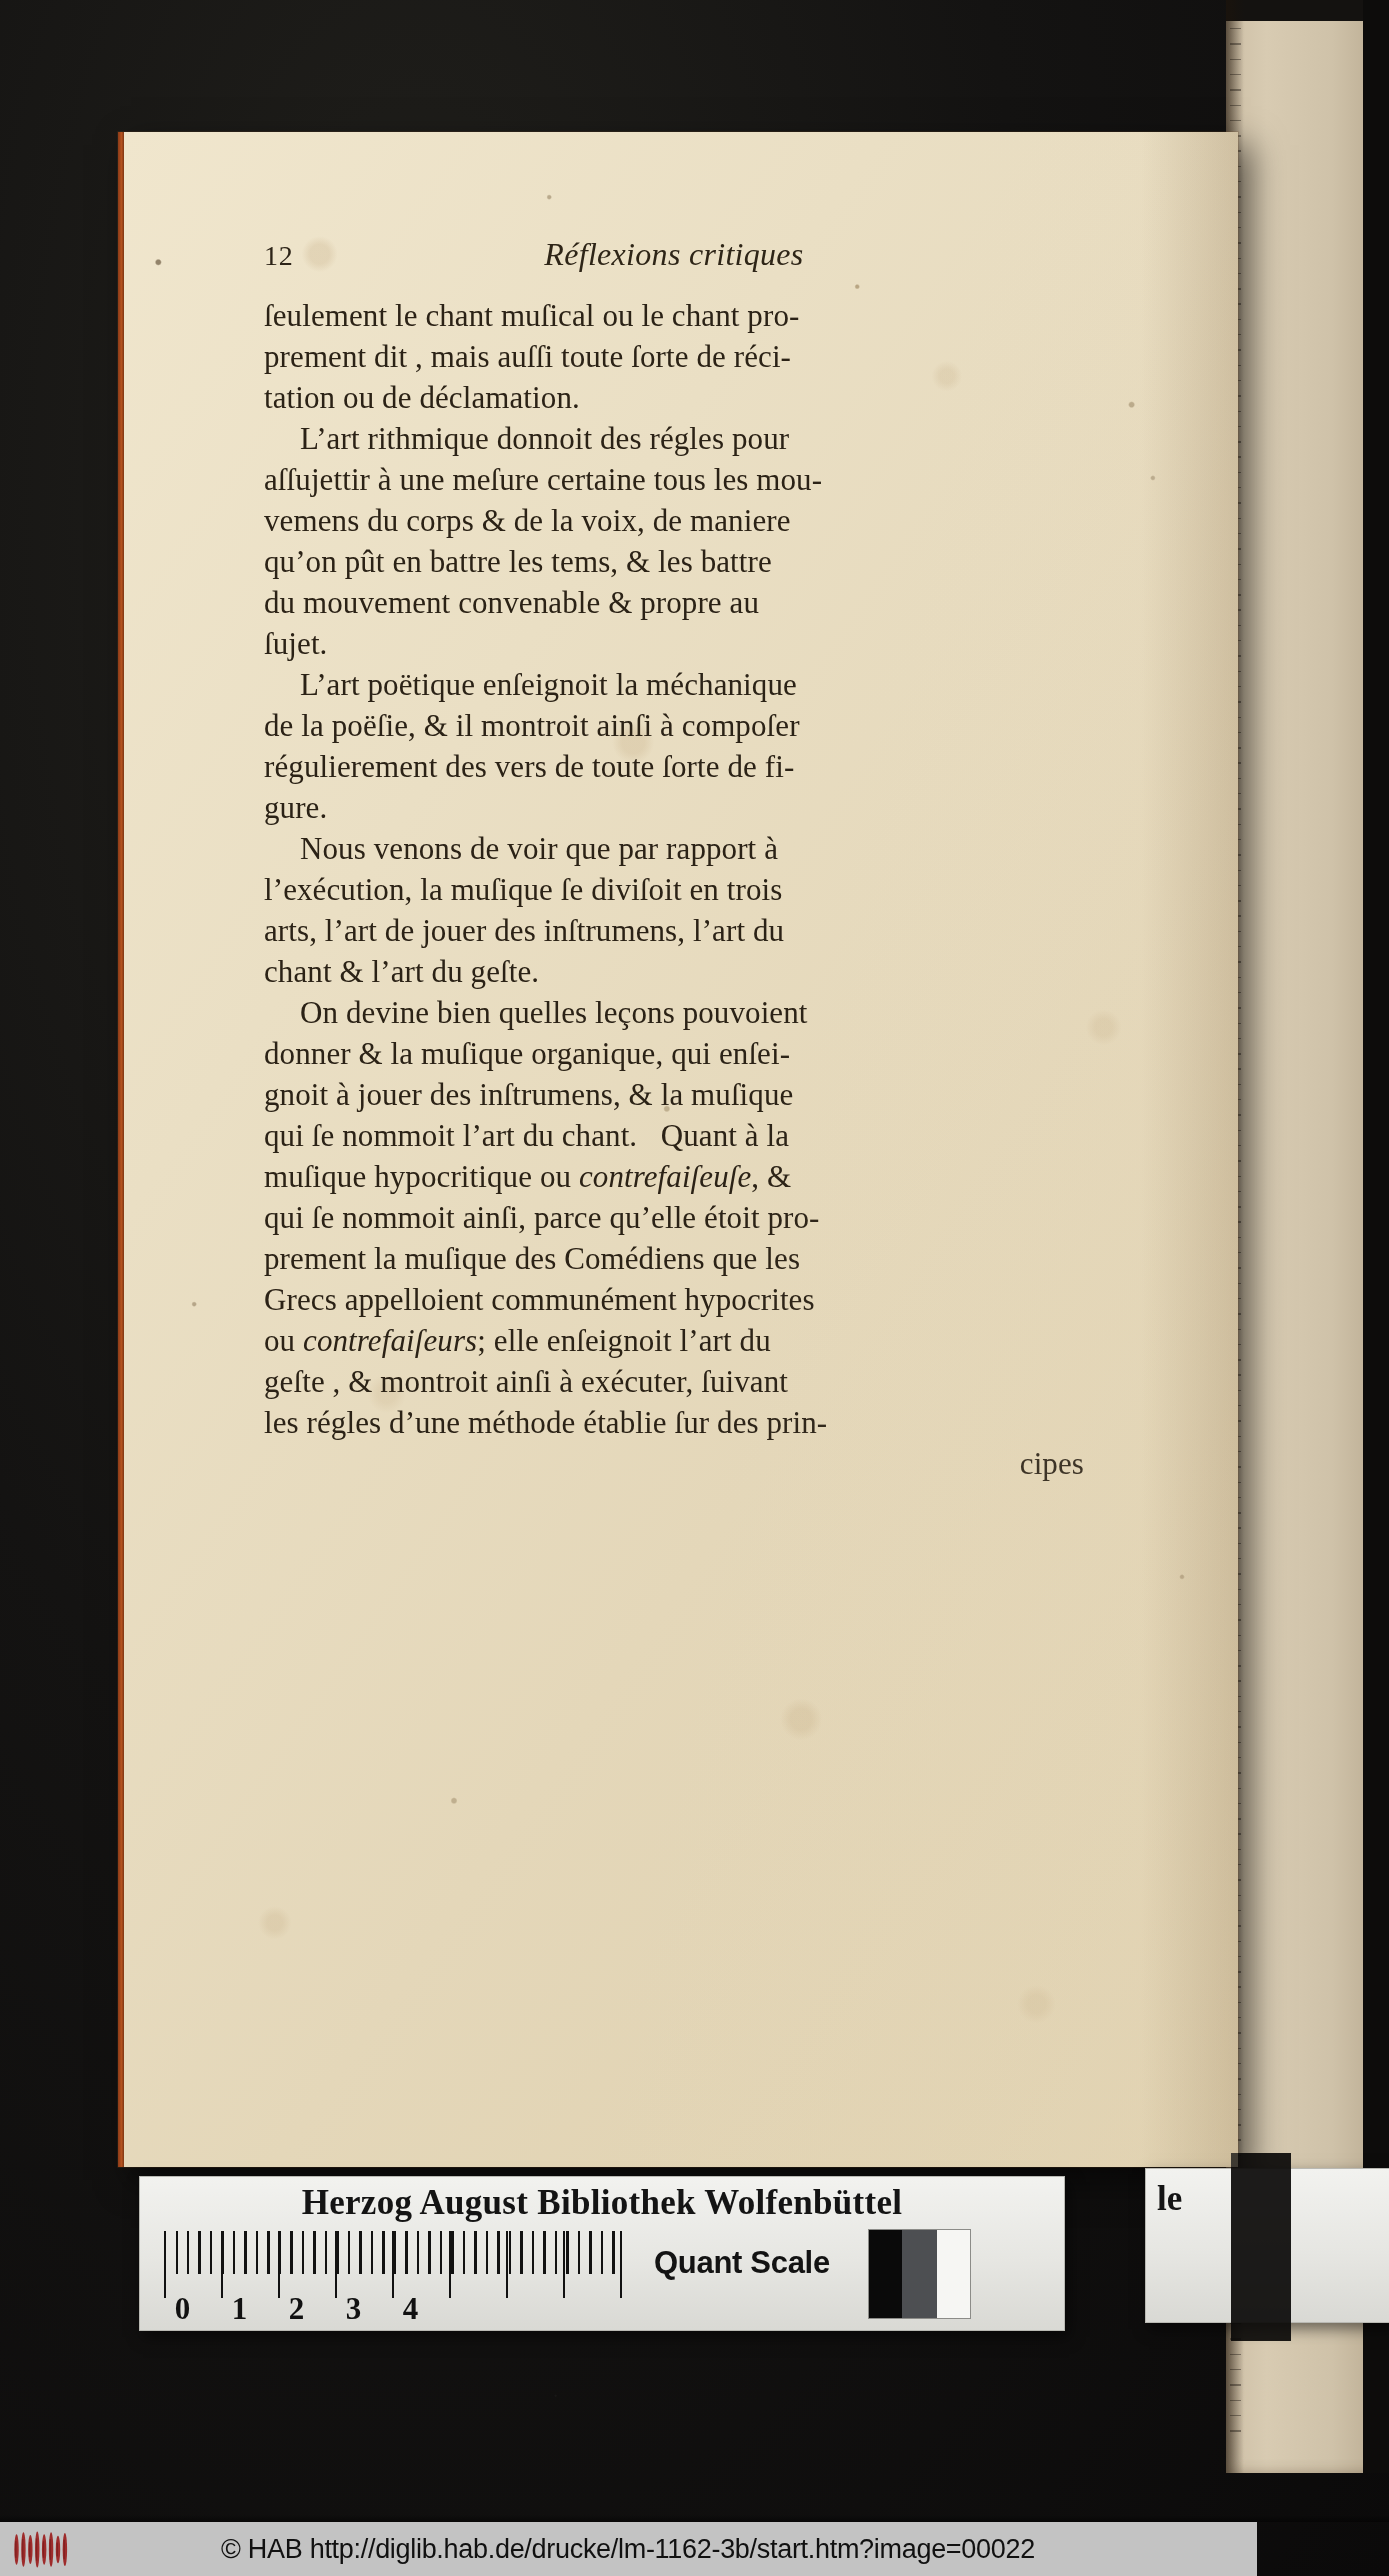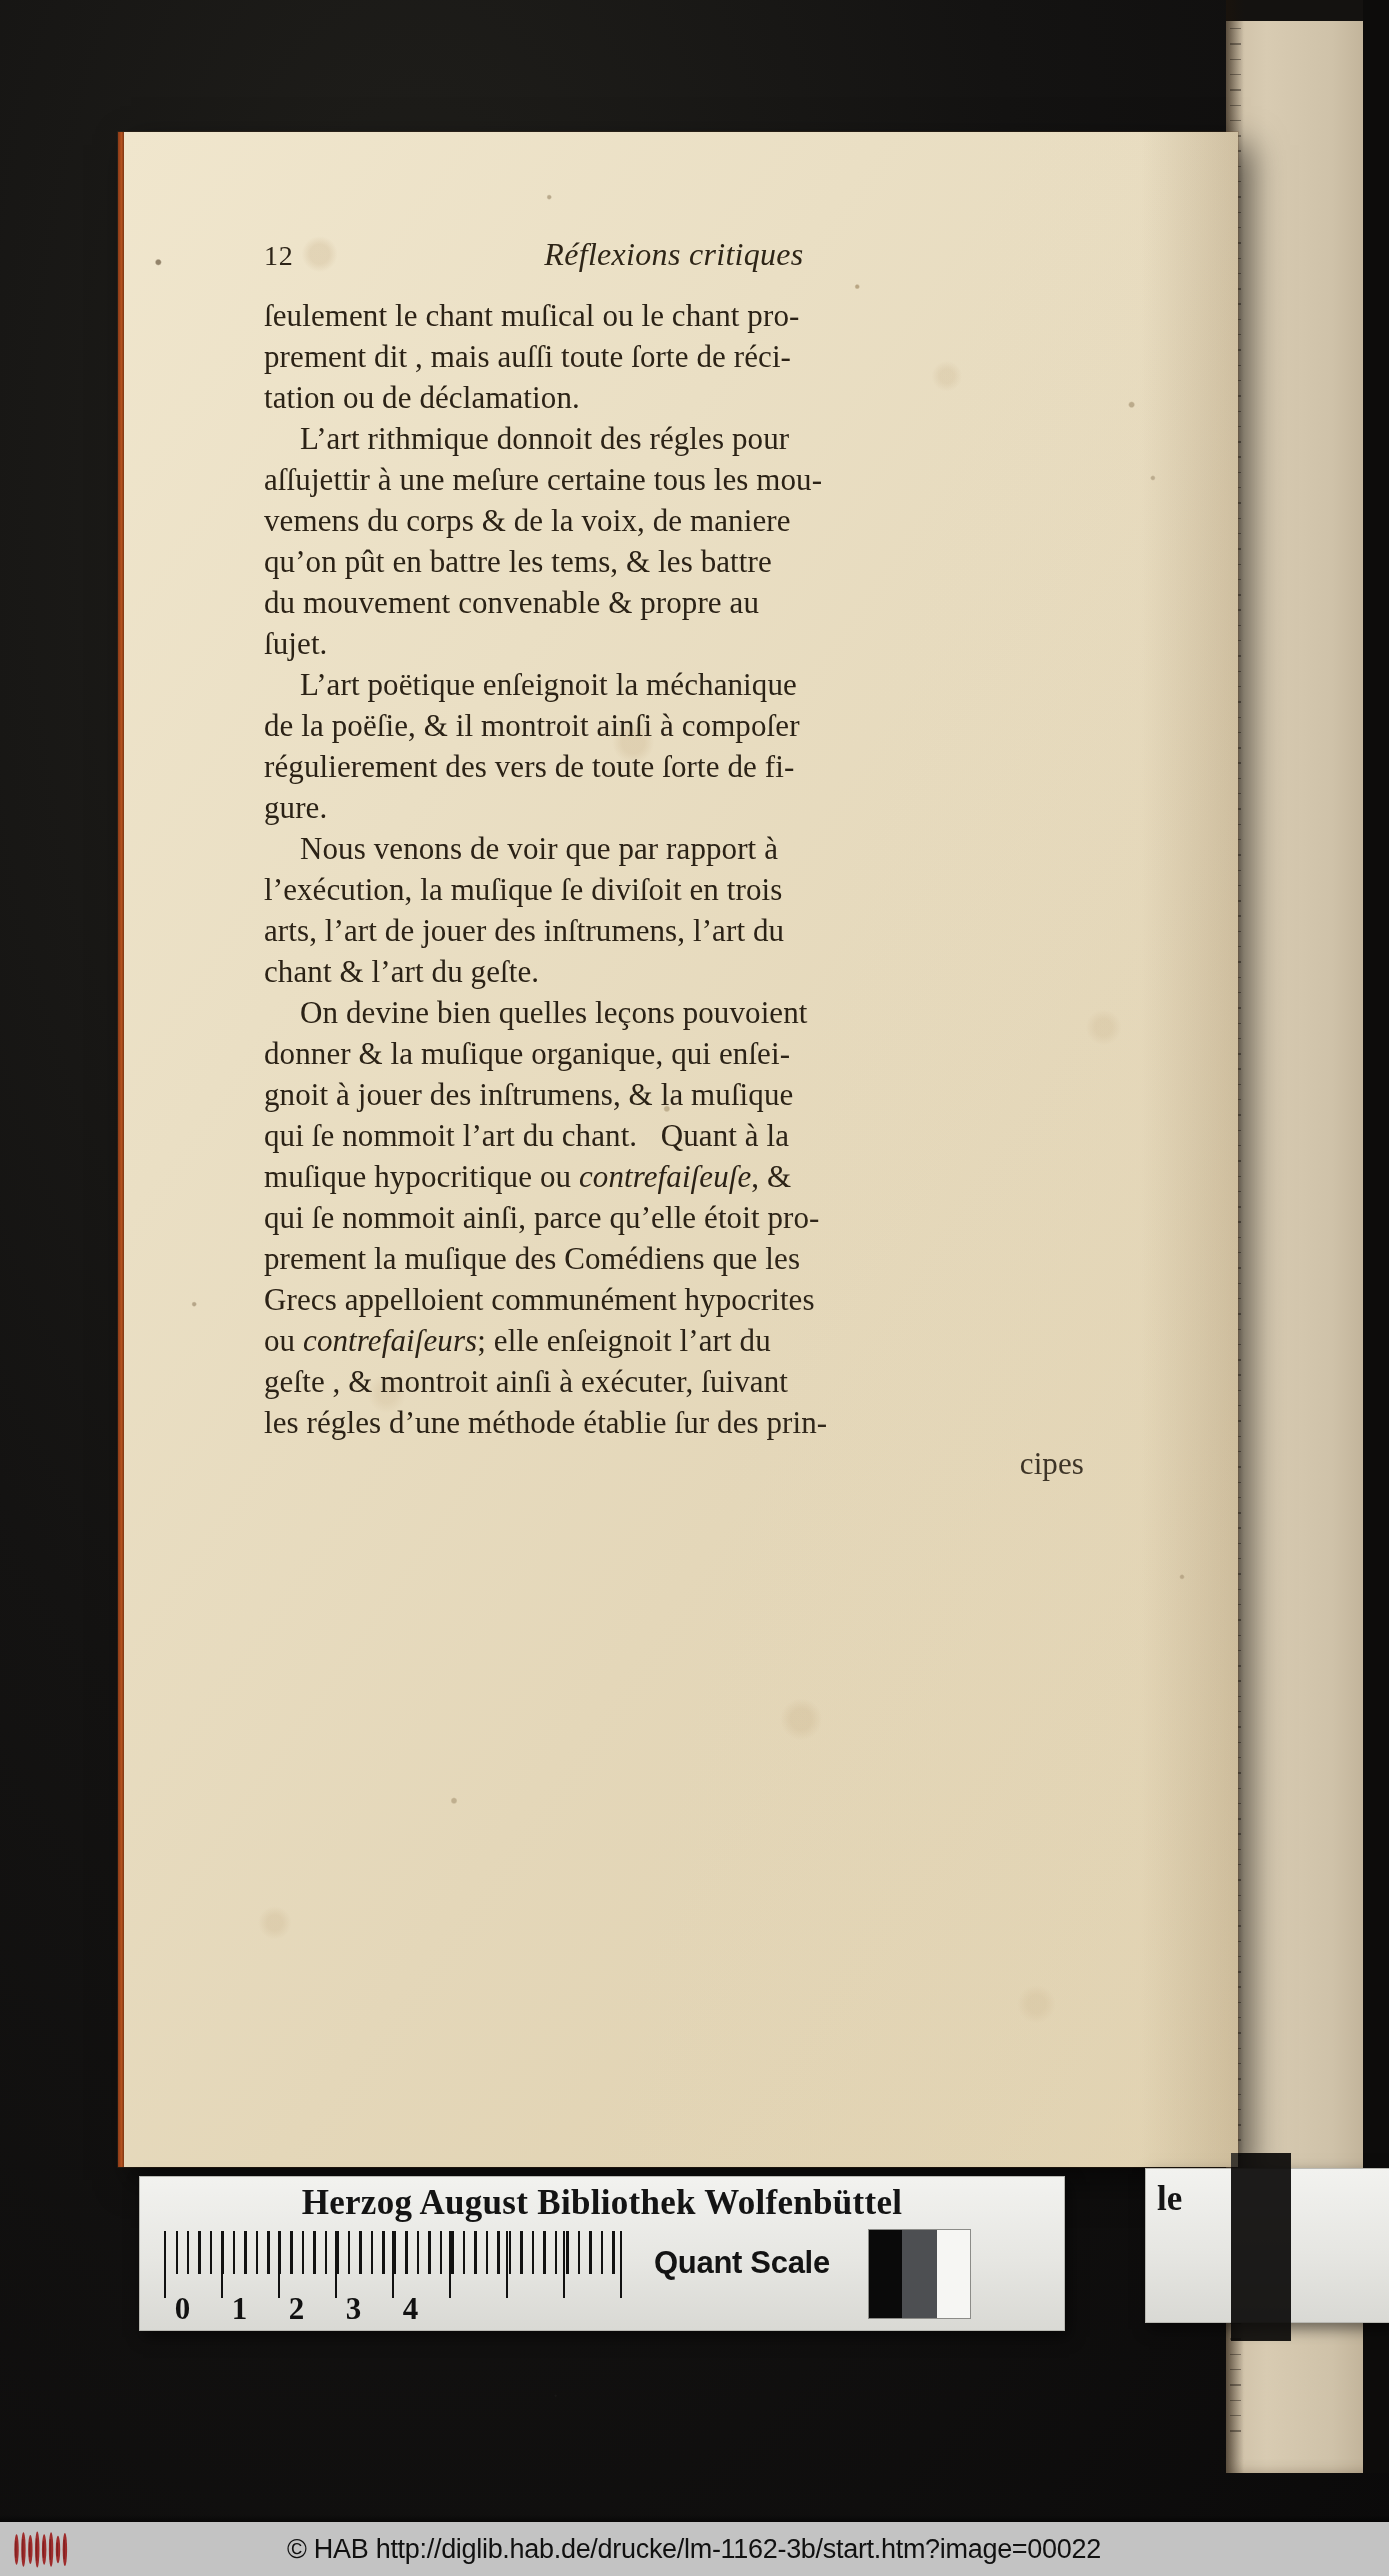--- a/index.html
+++ b/index.html
@@ -328,21 +328,21 @@
     left: 1231px; top: 2153px;
     width: 60px; height: 188px;
     background: rgba(10,9,8,.92);
   }
 
   
   .footer-bar {
     position: absolute;
     left: 0;
     bottom: 0;
-    width: 1389px;
+    width: 1257px;
     height: 54px;
     background: #c3c3c3;
     display: flex;
     align-items: center;
   }
   .hab-logo {
     width: 76px;
     height: 39px;
     margin-left: 11px;
     flex: 0 0 auto;

